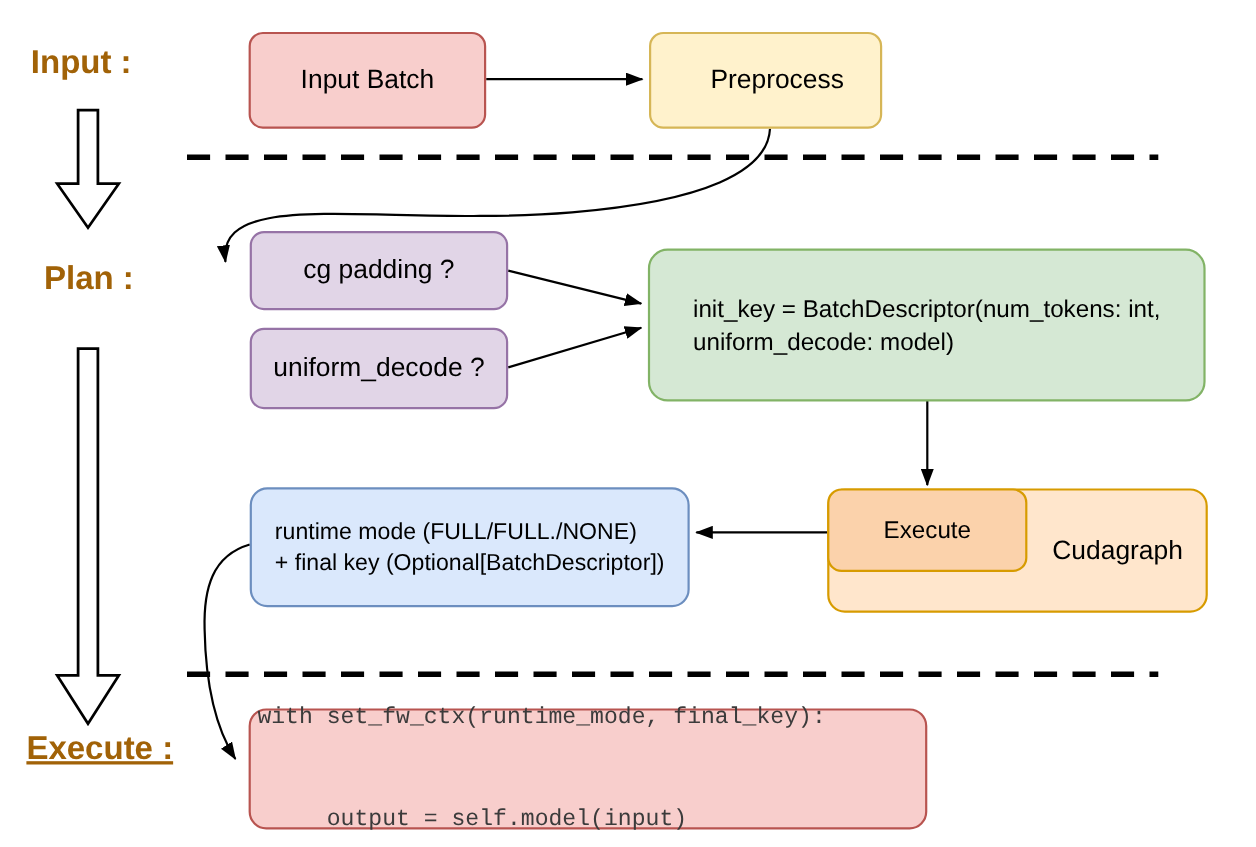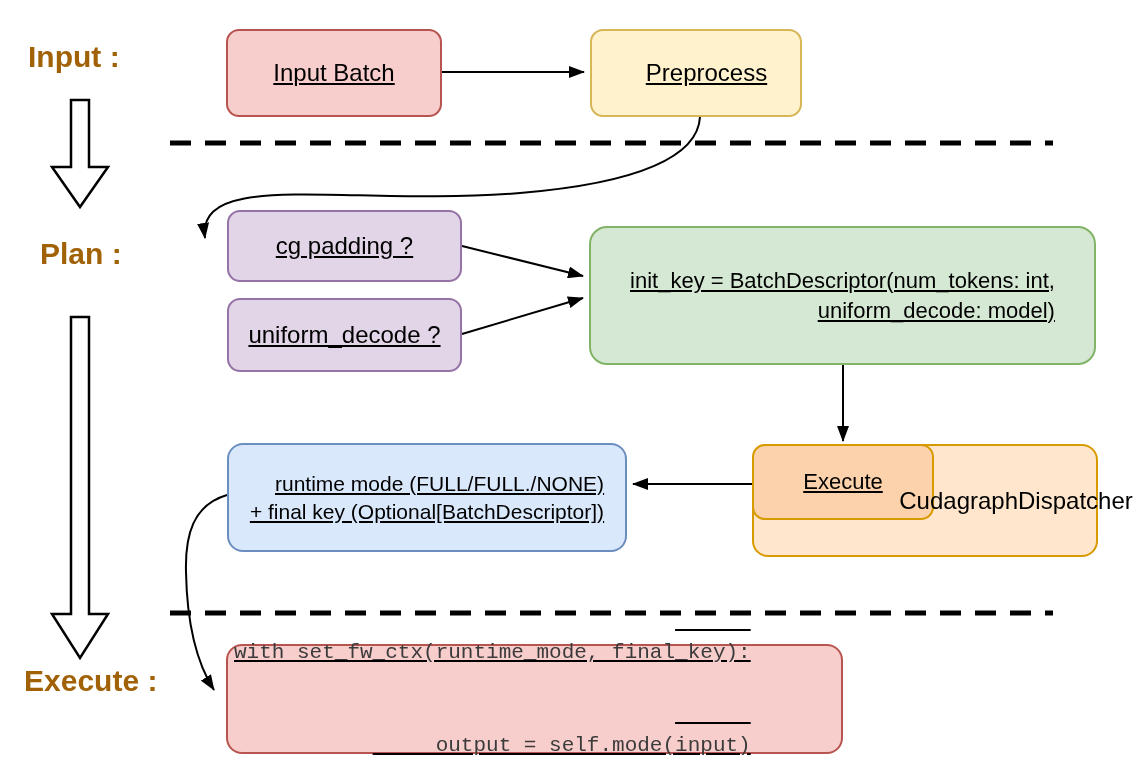--- a/index.html
+++ b/index.html
@@ -6,21 +6,21 @@
   .canvas{
     position:relative;width:1142px;height:770px;background:#ffffff;overflow:hidden;
     font-family:"Liberation Sans", sans-serif;color:#000;
   }
   svg.connectors{position:absolute;left:0;top:0;width:1142px;height:770px;}
   .side-label{
     position:absolute;font-size:30px;font-weight:bold;color:#a16207;white-space:nowrap;
   }
   .node{
     position:absolute;box-sizing:border-box;border:2px solid #ec4899;border-radius:13px;
-    display:flex;align-items:center;justify-content:center;text-align:right;text-decoration:underline;
+    display:flex;align-items:center;justify-content:center;text-align:left;
   }
   .node .lines{line-height:30px;}
   .n-red   {background:#f8cecc;border-color:#b85450;}
   .n-yellow{background:#fff2cc;border-color:#d6b656;}
   .n-purple{background:#e1d5e7;border-color:#9673a6;}
   .n-green {background:#d5e8d4;border-color:#82b366;border-radius:18px;}
   .n-blue  {background:#dae8fc;border-color:#6c8ebf;border-radius:16px;}
   .n-orange-light{background:#ffe6cc;border-color:#d79b00;border-radius:16px;}
   .n-orange-dark {background:#fbd2ab;border-color:#d79b00;border-radius:13px;}
   .fs24{font-size:24px;}
@@ -38,21 +38,21 @@
                        display:flex;flex-direction:row;align-items:center;justify-content:center;
                        font-size:24px;line-height:31px;text-align:center;}
   #node-execute-code  {left:226px;top:644px;width:617px;height:110px;
                        justify-content:flex-start;align-items:center;border-radius:16px;}
   #node-execute-code .code{
     font-family:"Liberation Mono", monospace;font-size:21px;line-height:31px;
     color:#3b3b3b;white-space:pre;padding-left:6px;
   }
   #lbl-input  {left:28px;top:40px;}
   #lbl-plan   {left:40px;top:237px;}
-  #lbl-execute{left:24px;top:664px;}
+  #lbl-execute{left:24px;top:664px;text-decoration:underline;}
 </style>
 </head>
 <body>
 
 <div class="canvas">
 
   <svg class="connectors" viewBox="0 0 1142 770">
     <defs>
       <marker id="ah" viewBox="0 0 16 12" refX="15" refY="6" markerWidth="16" markerHeight="12" orient="auto" markerUnits="userSpaceOnUse">
         <path d="M0,0 L16,6 L0,12 Z" fill="#000"></path>
@@ -101,30 +101,29 @@
       <div>uniform_decode: model)</div>
     </div>
   </div>
 
   <div class="node n-orange-light" id="node-cudagraph"></div>
   <div class="node n-orange-dark fs22" id="node-dispatch">
     <span>Execute</span>
   </div>
   <div id="cudagraph-label">
     <div>Cudagraph</div>
-    <div>Dispatcher</div>
   </div>
 
   <div class="node n-blue fs21" id="node-runtime-mode">
     <div class="lines" style="line-height:28px;">
       <div>runtime mode (FULL/FULL./NONE)</div>
       <div>+ final key (Optional[BatchDescriptor])</div>
     </div>
   </div>
 
   <div class="node n-red" id="node-execute-code">
     <div class="code">
       <div>with set_fw_ctx(runtime_mode, final_key):</div>
-      <div>     output = self.mode(input)</div>
+      <div>     output = self.model(input)</div>
     </div>
   </div>
 
 </div>
 
 </body></html>

